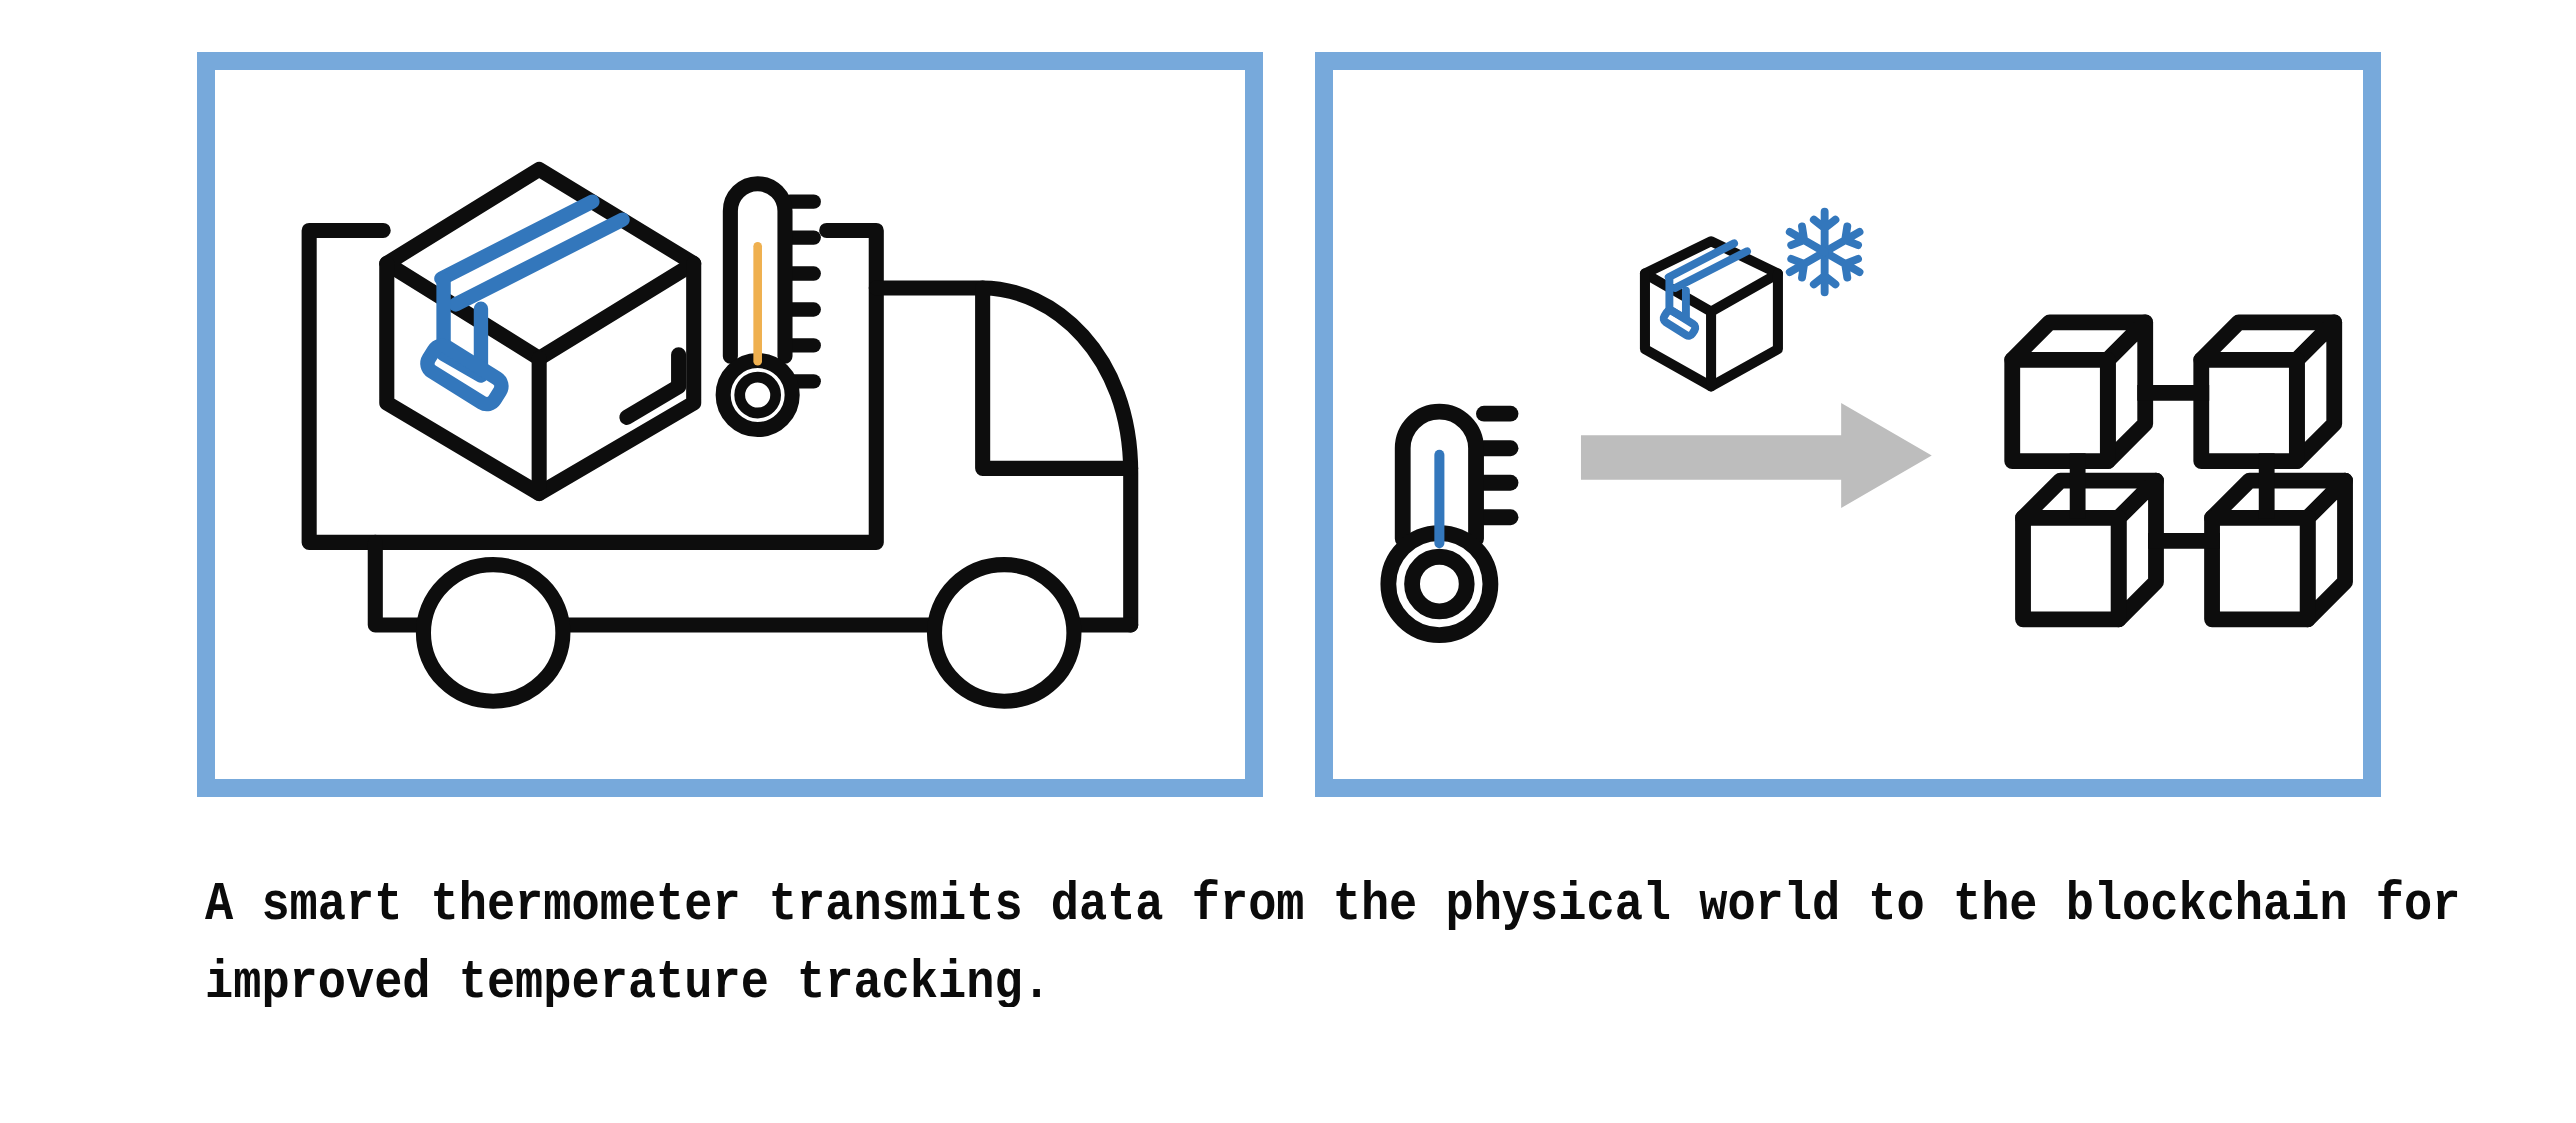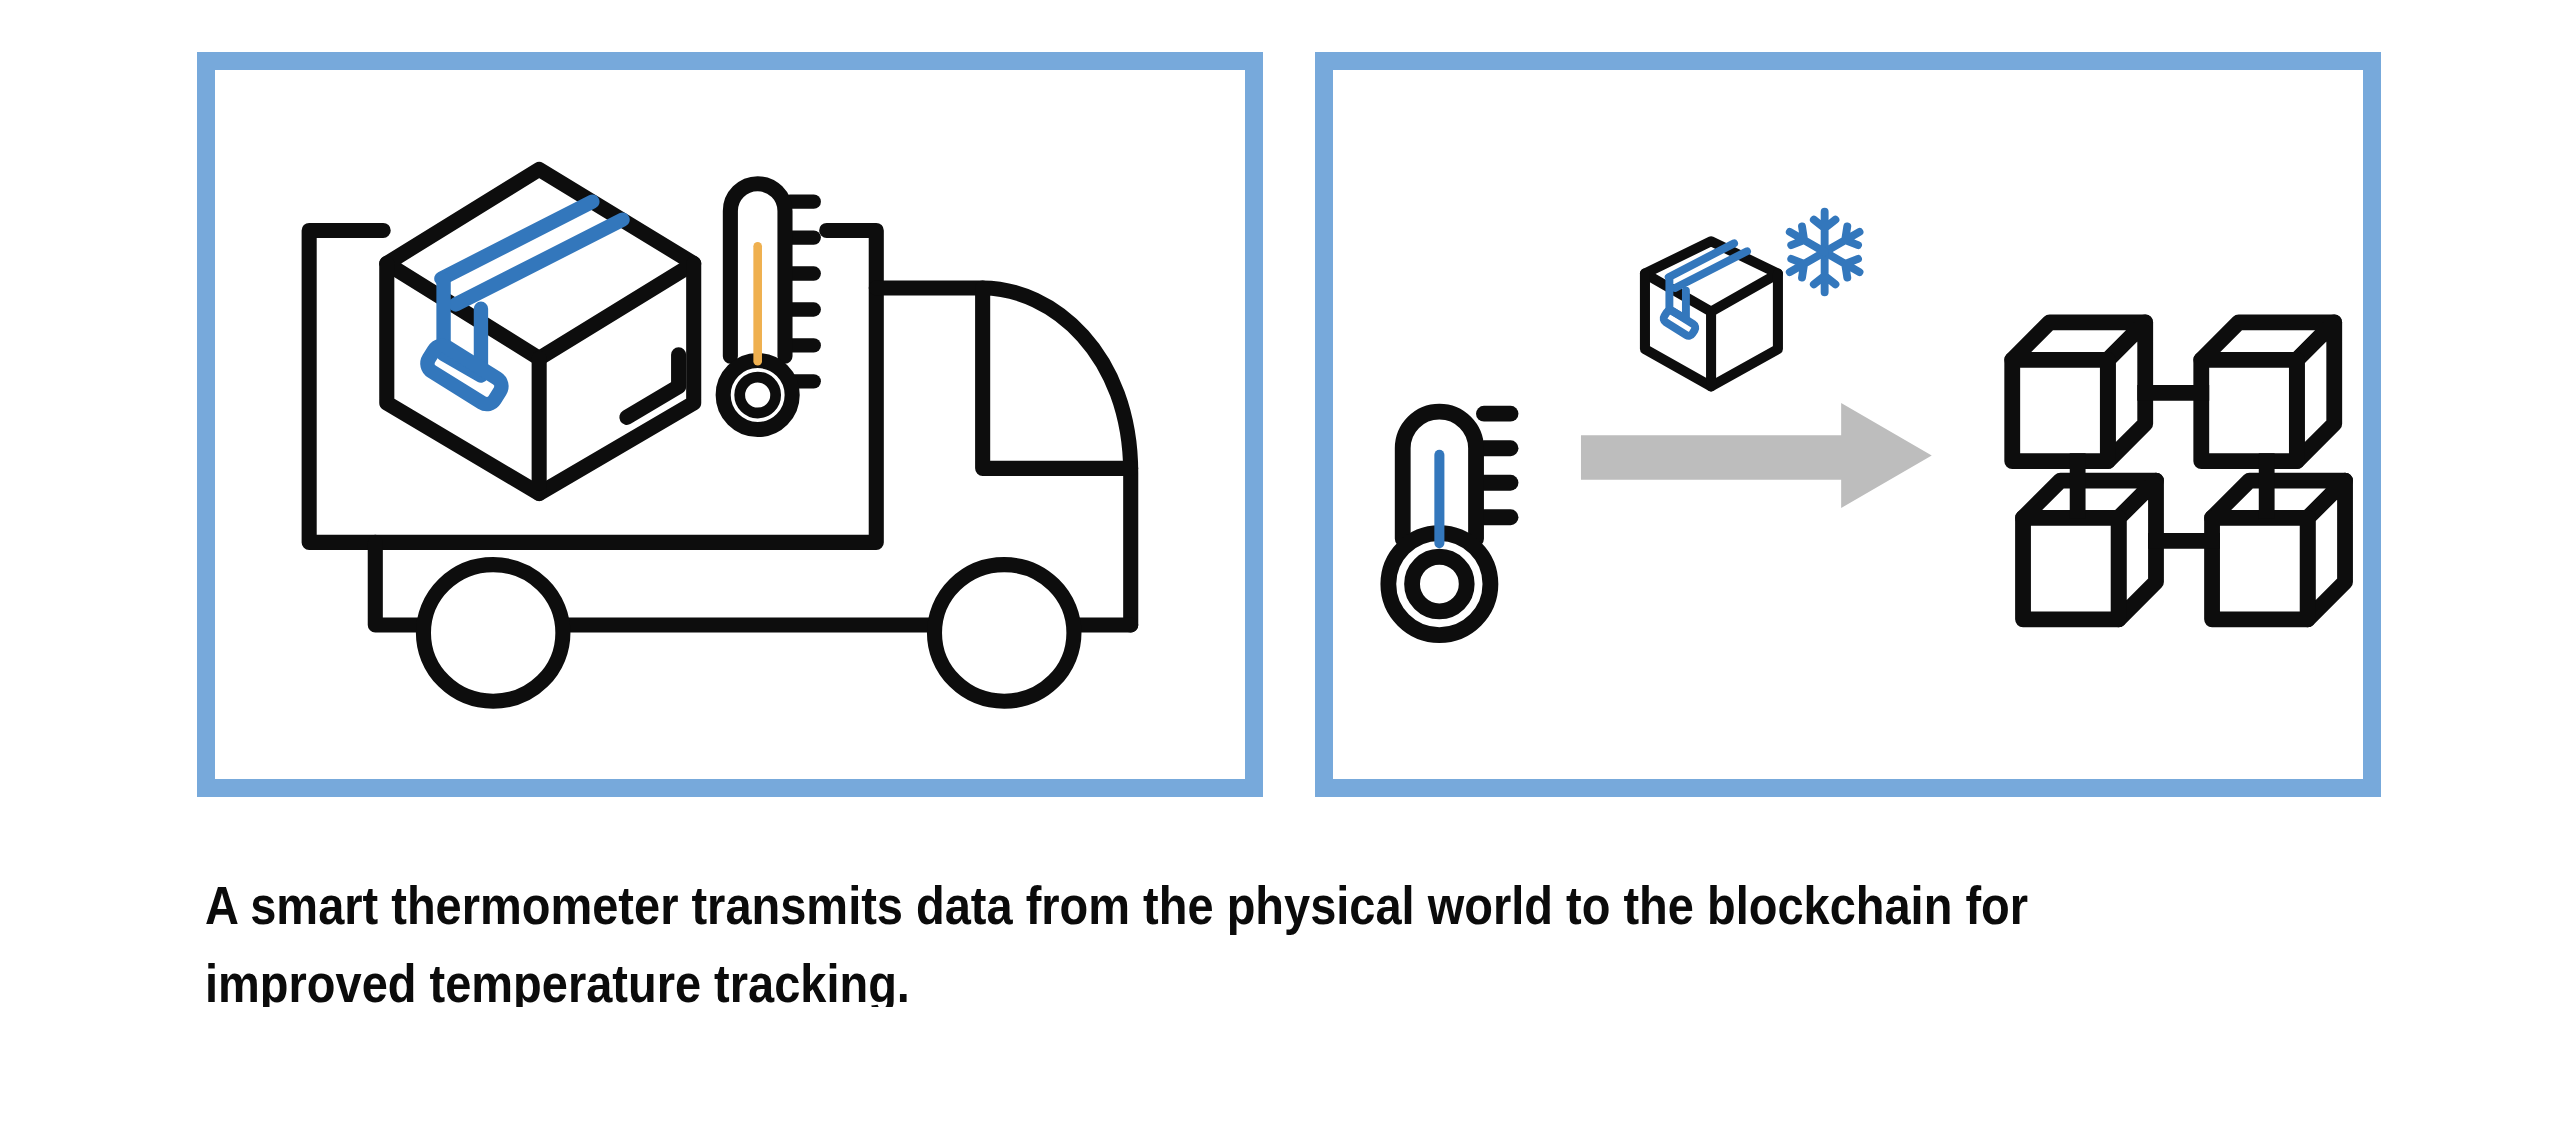--- a/index.html
+++ b/index.html
@@ -1,17 +1,17 @@
 <!DOCTYPE html>
 <html style="--panel-border: #77A9DB; --line-black: #0D0D0D; --accent-blue: #3377BC; --accent-yellow: #EFB04F; --arrow-gray: #BDBDBD; --caption-color: #0B0B0B;font-size:11.5px"><head>
 <meta charset="utf-8">
 <style>
   html,body{margin:0;padding:0;background:#ffffff;}
   #screen{position:relative;width:2576px;height:1007px;background:#fff;overflow:hidden;
-          font-family:Liberation Sans, sans-serif;}
+          font-family:Liberation Mono, monospace;}
   .panel{position:absolute;top:52px;width:1030px;height:709px;background:#fff;
          border:18px solid var(--panel-border,#77A9DB);}
   .panel.left{left:197px;}
   .panel.right{left:1315px;}
   .panel svg{display:block;width:100%;height:100%;}
   .stroke-black{stroke:var(--line-black,#0D0D0D);fill:none;stroke-linecap:round;stroke-linejoin:round;}
   .stroke-blue{stroke:var(--accent-blue,#3377BC);fill:none;stroke-linecap:round;stroke-linejoin:round;}
   .stroke-yellow{stroke:var(--accent-yellow,#EFB04F);fill:none;stroke-linecap:round;}
   .fill-white{fill:#ffffff;}
   .fill-gray{fill:var(--arrow-gray,#BDBDBD);}

